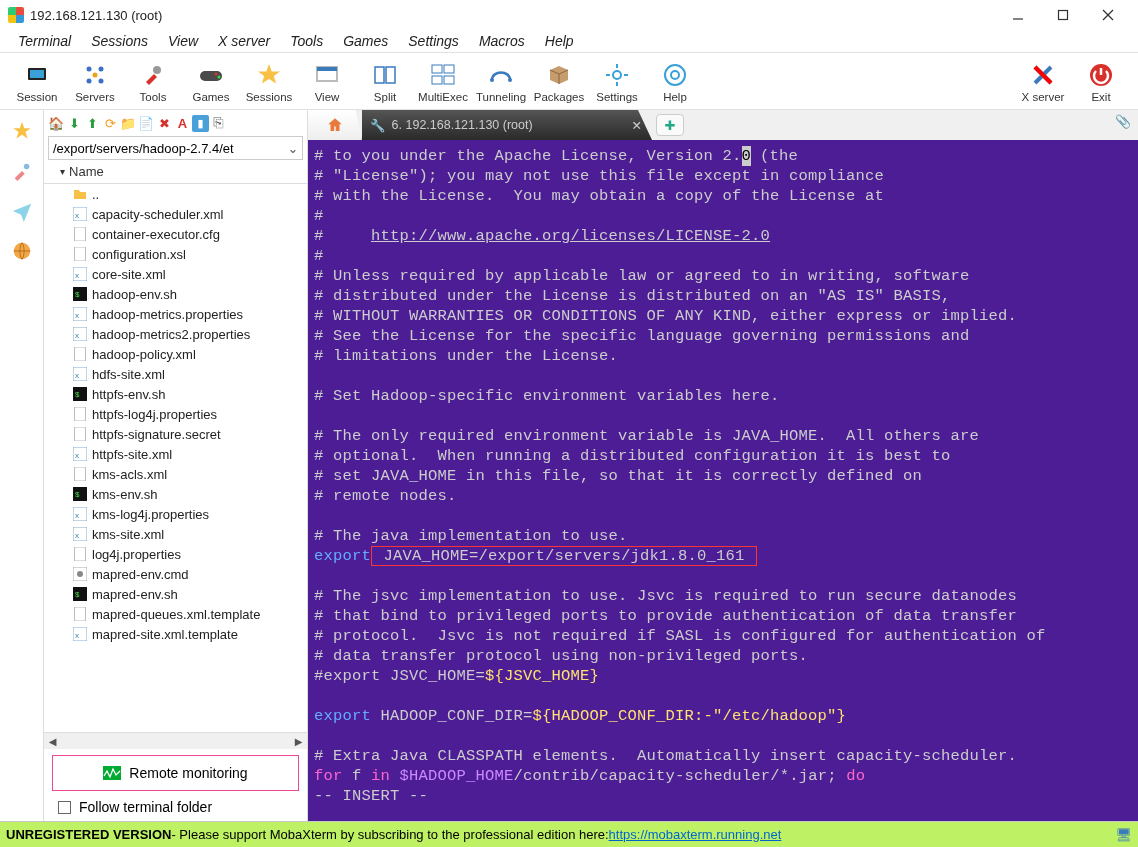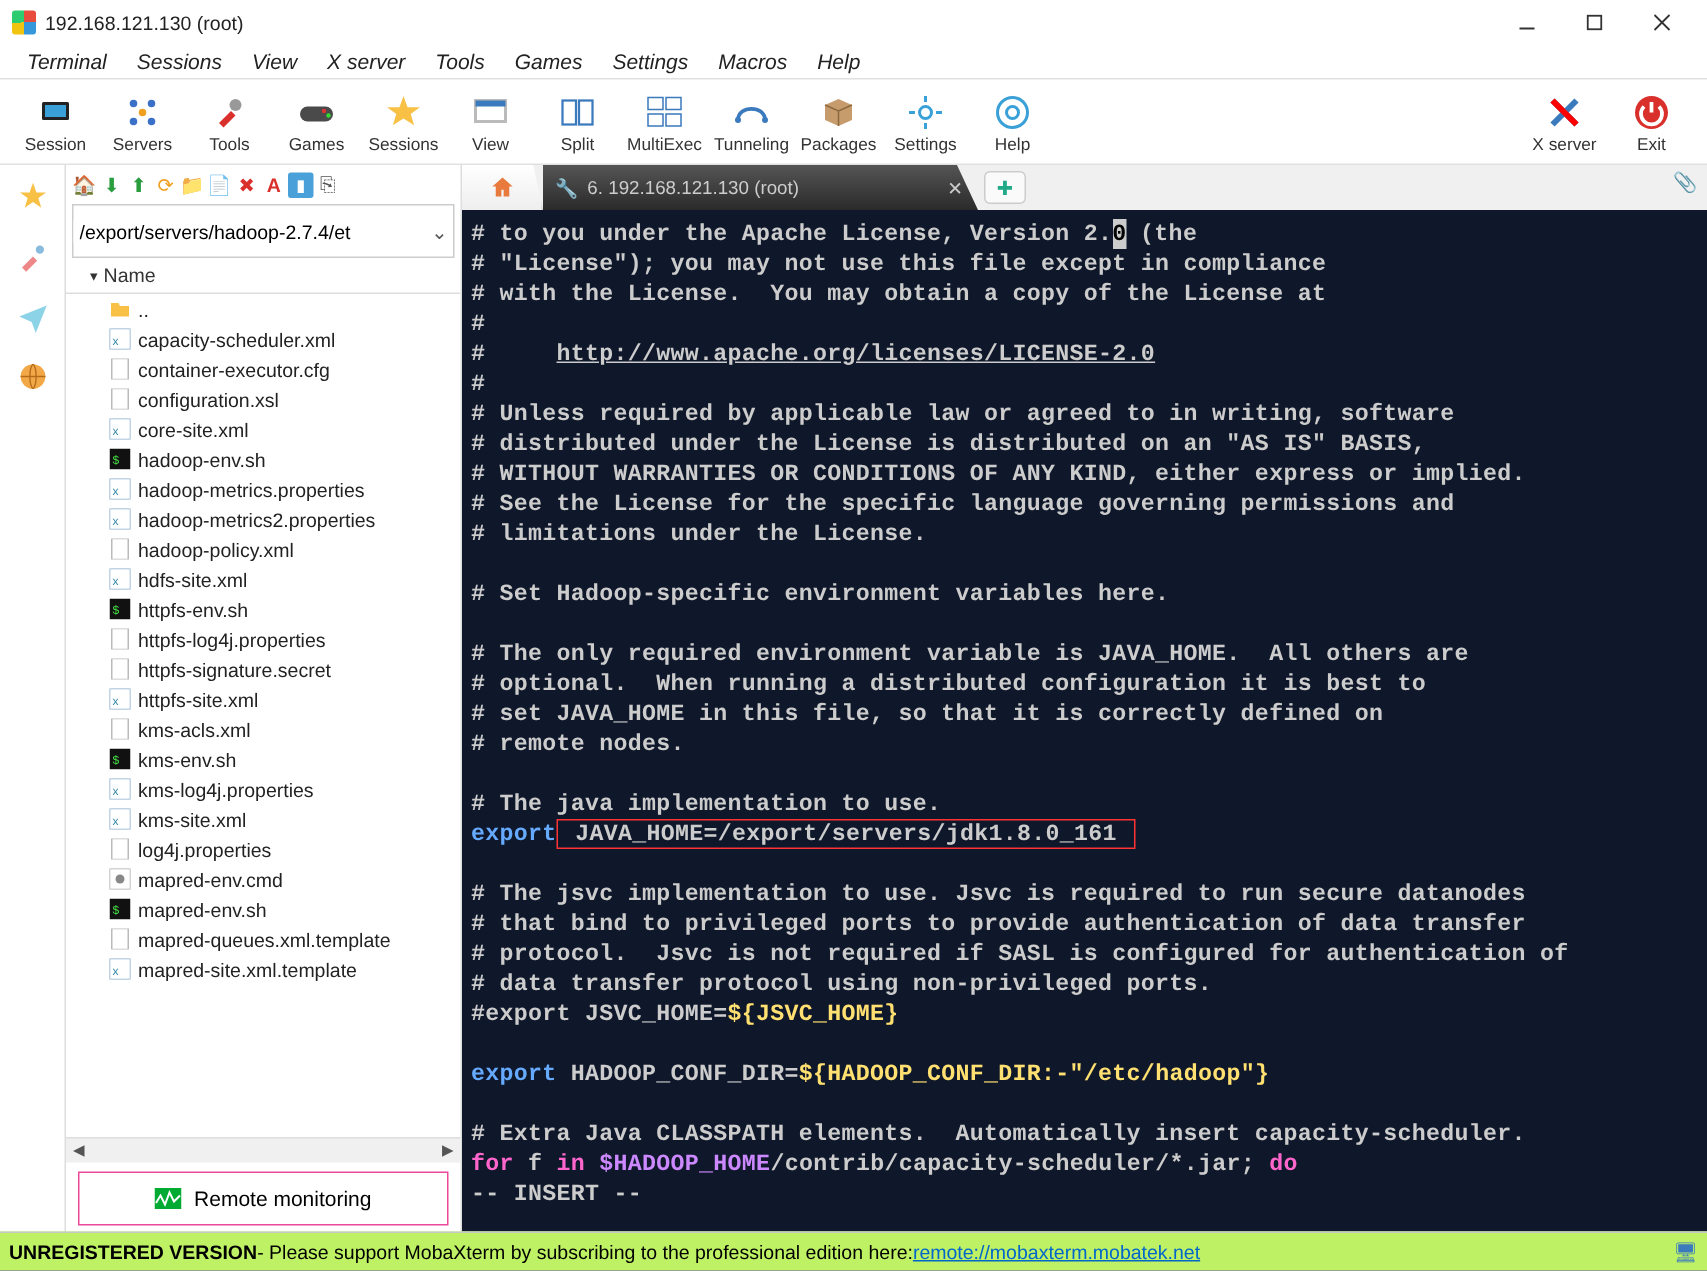--- a/index.html
+++ b/index.html
@@ -20,42 +20,42 @@
 .body { flex: 1; display: flex; min-height: 0; }
 .left { width: 308px; display: flex; flex-direction: column; border-right: 1px solid #ddd; }
 .quick { display: flex; align-items: center; height: 30px; border-bottom: 1px solid #ddd; }
 .quick input { flex: 1; border: none; padding: 0 8px; font-size: 14px; font-style: italic; color: #9aa; outline: none; height: 28px; }
 .left-main { flex: 1; display: flex; min-height: 0; }
 .side-tabs { width: 44px; display: flex; flex-direction: column; align-items: center; gap: 14px; padding-top: 8px; border-right: 1px solid #ddd; }
 .side-tabs .st { width: 26px; height: 26px; display: flex; align-items: center; justify-content: center; cursor: default; }
 .browser { flex: 1; display: flex; flex-direction: column; min-width: 0; }
 .browser-toolbar { display: flex; align-items: center; height: 26px; padding: 0 4px; gap: 1px; }
 .browser-toolbar .bt { width: 17px; height: 17px; display: flex; align-items: center; justify-content: center; cursor: default; }
-.path { display: flex; align-items: center; border: 1px solid #ccc; height: 36px; margin: 0 4px; }
+.path { display: flex; align-items: center; border: 1px solid #ccc; height: 24px; margin: 0 4px; }
 .path input { flex: 1; border: none; font-size: 13px; padding: 0 4px; outline: none; }
 .path .chev { width: 18px; text-align: center; color: #555; }
 .tree-head { display: flex; align-items: center; height: 24px; border-bottom: 1px solid #ddd; padding-left: 16px; font-size: 13px; color: #333; }
 .tree-head .tri { margin-right: 4px; cursor: default; font-size: 10px; }
 .tree { flex: 1; overflow-y: auto; overflow-x: hidden; }
 .file-row { display: flex; align-items: center; height: 20px; padding-left: 28px; font-size: 13px; color: #222; cursor: default; }
 .file-row .fi { width: 16px; height: 16px; margin-right: 4px; display: flex; align-items: center; justify-content: center; }
 .hscroll { height: 17px; background: #f0f0f0; border-top: 1px solid #ddd; display: flex; align-items: center; }
 .hscroll .arrow { width: 17px; text-align: center; font-size: 10px; color: #555; }
 .hscroll .track { flex: 1; height: 9px; background: #f0f0f0; position:relative;}
 .remote-mon { height: 36px; border: 1px solid #ec4899; margin: 6px 8px 4px; display: flex; align-items: center; justify-content: center; gap: 8px; font-size: 14px; cursor: default; }
 .follow { display: flex; align-items: center; gap: 8px; padding: 4px 14px 6px; font-size: 14px; }
 .follow .cb { width: 13px; height: 13px; border: 1px solid #666; }
 .right { flex: 1; display: flex; flex-direction: column; min-width: 0; background: #fff; }
 .tabs-row { display: flex; align-items: center; height: 30px; background: #f0f0f0; position: relative; }
 .home-tab { width: 54px; height: 30px; background: linear-gradient(#fff,#eee); border-right: 1px solid #ccc; display: flex; align-items: center; justify-content: center; clip-path: polygon(0 0,88% 0,100% 100%,0 100%);}
 .term-tab { height: 30px; background: linear-gradient(#555 0%, #2a2a2a 100%); color: #ccc; display: flex; align-items: center; padding: 0 10px 0 8px; gap: 6px; font-size: 12.5px; cursor: default; clip-path: polygon(0 0, calc(100% - 14px) 0, 100% 100%, 0 100%); width: 290px; }
 .term-tab .close { margin-left: auto; color: #ccc; }
 .add-tab { width: 28px; height: 22px; margin-left: 4px; border: 1px solid #ccc; border-radius: 4px; display: flex; align-items: center; justify-content: center; color: #2a8; background:#fafafa; cursor: default; }
 .clip-icon { position: absolute; right: 6px; top: 4px; color: #5599cc; }
-.terminal { flex: 1; background: #0f172a; color: #ccc; font-family: Consolas, "Courier New", monospace; font-size: 15.5px; line-height: 20px; padding: 6px 6px; white-space: pre; overflow: hidden; letter-spacing: 0.2px; font-weight: 700; }
+.terminal { flex: 1; background: #4c1d95; color: #ccc; font-family: Consolas, "Courier New", monospace; font-size: 15.5px; line-height: 20px; padding: 6px 6px; white-space: pre; overflow: hidden; letter-spacing: 0.2px; font-weight: 400; }
 .terminal a { color: #ccc; text-decoration: underline; }
 .kw-export { color: #66aaff; }
 .kw-var { color: #ffe070; }
 .kw-for { color: #ff66cc; }
 .kw-var2 { color: #cc88ff; }
 .redbox { border: 1.5px solid #ff3333; padding: 0 2px; }
 .cursor-block { display: inline-block; background: #ccc; color: #000; width: 9px; }
 .statusbar { height: 26px; border-top: 1px solid #c6c6c6; display: flex; align-items: center; padding: 0 6px; font-size: 13px; background: #bef264; }
 .statusbar .unreg { font-weight: bold; }
 .statusbar a { color: #0066cc; }
@@ -504,20 +504,24 @@
         </div>
         <div class="remote-mon">
           <span>
               <svg width="18" height="14">
                 <rect x="0" y="0" width="18" height="14" fill="#0a3"></rect>
                 <polyline points="1,10 4,5 7,11 10,3 13,9 17,5" stroke="#fff" fill="none" stroke-width="1.3"></polyline>
               </svg>
             </span>
           <span>Remote monitoring</span>
         </div>
+        <div class="follow">
+          <div class="cb"></div>
+          <span>Follow terminal folder</span>
+        </div>
       </div>
     </div>
   </div>
 
   <div class="right">
     <div class="tabs-row">
       <div class="home-tab">
         <svg width="18" height="18" viewBox="0 0 24 24">
             <path fill="#e77a3c" d="M3 11l9-8 9 8h-3v9h-5v-6H11v6H6v-9z"></path>
           </svg>
@@ -562,16 +566,16 @@
 
 <span># Extra Java CLASSPATH elements.  Automatically insert capacity-scheduler.</span>
 <span class="kw-for">for</span><span> f </span><span class="kw-for">in</span><span> </span><span class="kw-var2">$HADOOP_HOME</span><span>/contrib/capacity-scheduler/*.jar; </span><span class="kw-for">do</span>
 <span>-- INSERT --</span></div>
   </div>
 </div>
 
 <div class="statusbar">
   <span class="unreg">UNREGISTERED VERSION</span>
   <span>  -  Please support MobaXterm by subscribing to the professional edition here:  </span>
-  <a href="#">remote://mobaxterm.mobatek.net</a>
+  <a href="#">https://mobaxterm.running.net</a>
   <div class="sb-spacer"></div>
   <span style="color:#3a7abd">🖥</span>
 </div>
 
 </body></html>

